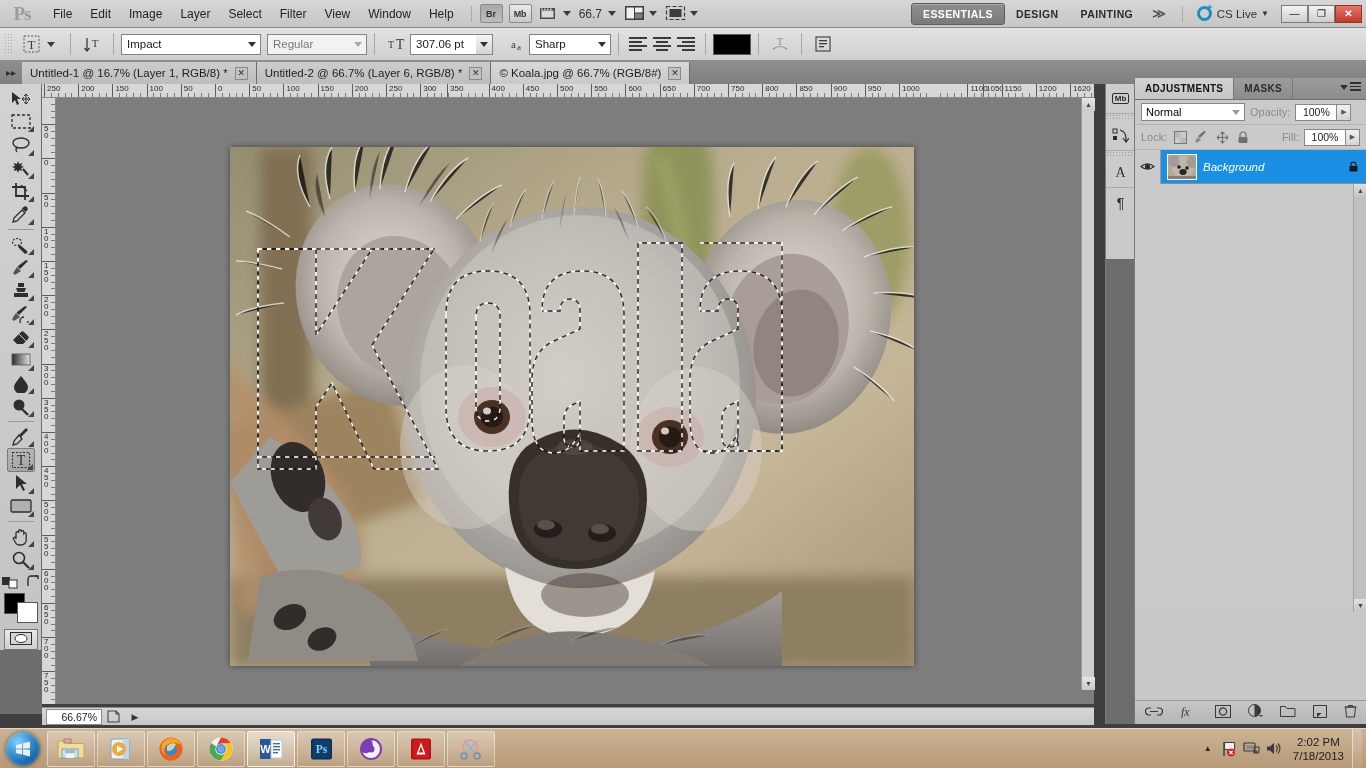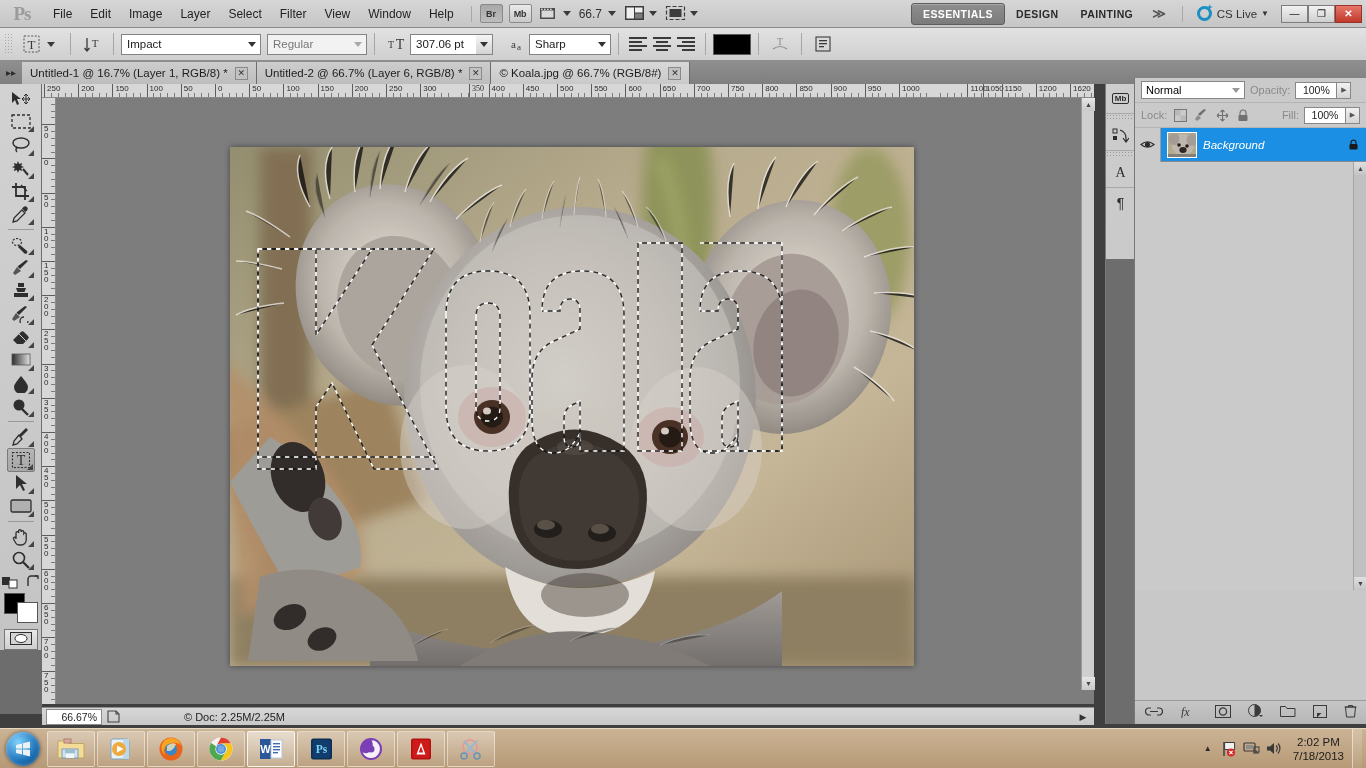--- a/index.html
+++ b/index.html
@@ -667,21 +667,21 @@
       <div class="rtick" style="left: 344px;">250</div>
       <div class="rmin" style="left: 350.84px;"></div>
       <div class="rmin" style="left: 357.68px;"></div>
       <div class="rmin" style="left: 364.52px;"></div>
       <div class="rmin" style="left: 371.36px;"></div>
       <div class="rtick" style="left: 378.2px;">300</div>
       <div class="rmin" style="left: 385.04px;"></div>
       <div class="rmin" style="left: 391.88px;"></div>
       <div class="rmin" style="left: 398.72px;"></div>
       <div class="rmin" style="left: 405.56px;"></div>
-      <div class="rtick" style="left: 427px; font-family: Liberation Serif, serif;">350</div>
+      <div class="rtick" style="left: 405px;">350</div>
       <div class="rmin" style="left: 419.24px;"></div>
       <div class="rmin" style="left: 426.08px;"></div>
       <div class="rmin" style="left: 432.92px;"></div>
       <div class="rmin" style="left: 439.76px;"></div>
       <div class="rtick" style="left: 446.6px;">400</div>
       <div class="rmin" style="left: 453.44px;"></div>
       <div class="rmin" style="left: 460.28px;"></div>
       <div class="rmin" style="left: 467.12px;"></div>
       <div class="rmin" style="left: 473.96px;"></div>
       <div class="rtick" style="left: 480.8px;">450</div>
@@ -1137,21 +1137,20 @@
   </div>
 
   <div class="statusbar">
     <div class="zoombox">66.67%</div>
     <div style="width:22px;display:flex;align-items:center;justify-content:center;">
       <svg width="13" height="13" viewBox="0 0 13 13">
           <path d="M1 1 h8 l3 3 v8 h-11z" fill="none" stroke="#444" stroke-width="1.1"></path>
           <path d="M9 1 v3 h3" fill="none" stroke="#444" stroke-width="1.1"></path>
         </svg>
     </div>
-    <div class="docinfo">© Doc: 2.25M/2.25M</div>
     <div style="width:22px;text-align:center;font-size:9px;color:#333;">▶</div>
   </div>
 
   <div class="minidock">
     <div class="md-cell">
       <span style="border:1.5px solid #2d2d2d;border-radius:2px;padding:0 2px;font-size:8px;font-weight:bold;">Mb</span>
     </div>
     <div class="md-grip"></div>
     <div class="md-cell">
       <svg width="17" height="16" viewBox="0 0 17 16">
@@ -1166,20 +1165,32 @@
     </div>
     <div class="md-cell" style="border-bottom:none">
       <span style="font-size:14px;">¶</span>
     </div>
     <div class="md-filler"></div>
   </div>
 
   <div class="rightpanel">
 
 
+    <div class="panel-tabrow">
+      <div class="ptab active">ADJUSTMENTS</div>
+      <div class="ptab">MASKS</div>
+      <div class="pmenu">
+        <span class="tri"></span>
+          <span class="lines">
+            <i></i>
+            <i></i>
+            <i></i>
+          </span>
+      </div>
+    </div>
 
 
     <div class="layersbody">
       <div class="lrow">
         <div class="lcombo">
           <span>Normal</span>
           <span class="tri"></span>
         </div>
         <span class="dimlabel">Opacity:</span>
         <div style="display:flex;">

